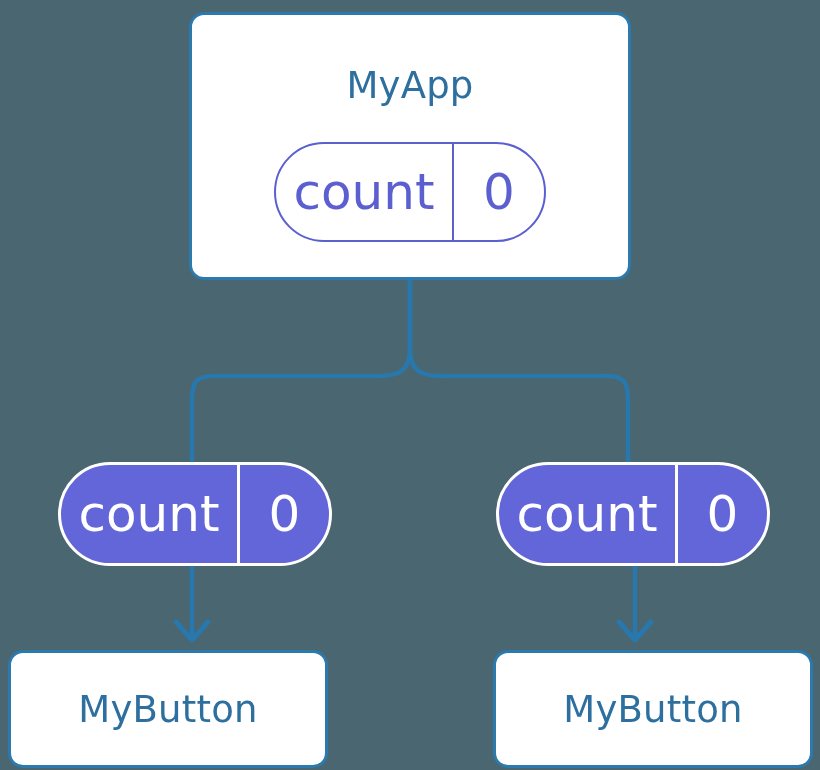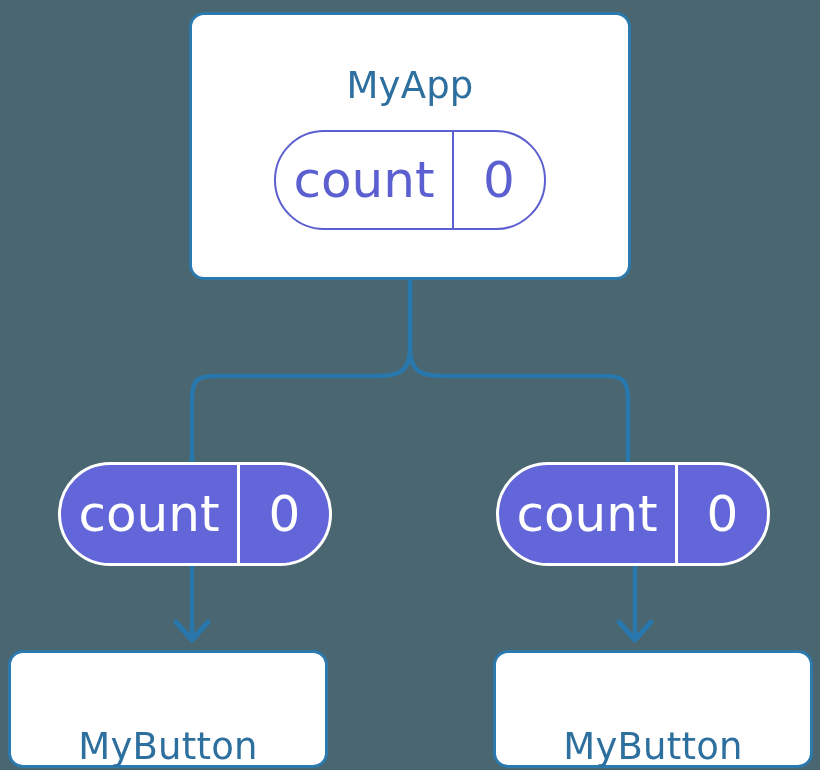--- a/index.html
+++ b/index.html
@@ -41,20 +41,21 @@
   }
 
   
   .component-box {
     background: #ffffff;
     border: 3px solid #2b79ad;
     border-radius: 15px;
     display: flex;
     flex-direction: column;
     align-items: center;
+    gap: 12px;
   }
 
   .component-title {
     color: #2d6f9e;
     font-size: 37px;
     font-weight: 400;
     letter-spacing: 0.2px;
     line-height: 1;
     white-space: nowrap;
   }
@@ -69,21 +70,21 @@
   }
 
   #node-myapp .component-title {
     margin-bottom: 26px;
   }
 
   
   .button-box {
     width: 320px;
     height: 118px;
-    justify-content: flex-end;
+    justify-content: center;
   }
 
   #node-mybutton-left  { left: 8px;   top: 650px; }
   #node-mybutton-right { left: 493px; top: 650px; }
 
   .button-box .component-title {
     font-size: 37px;
   }
 
   

